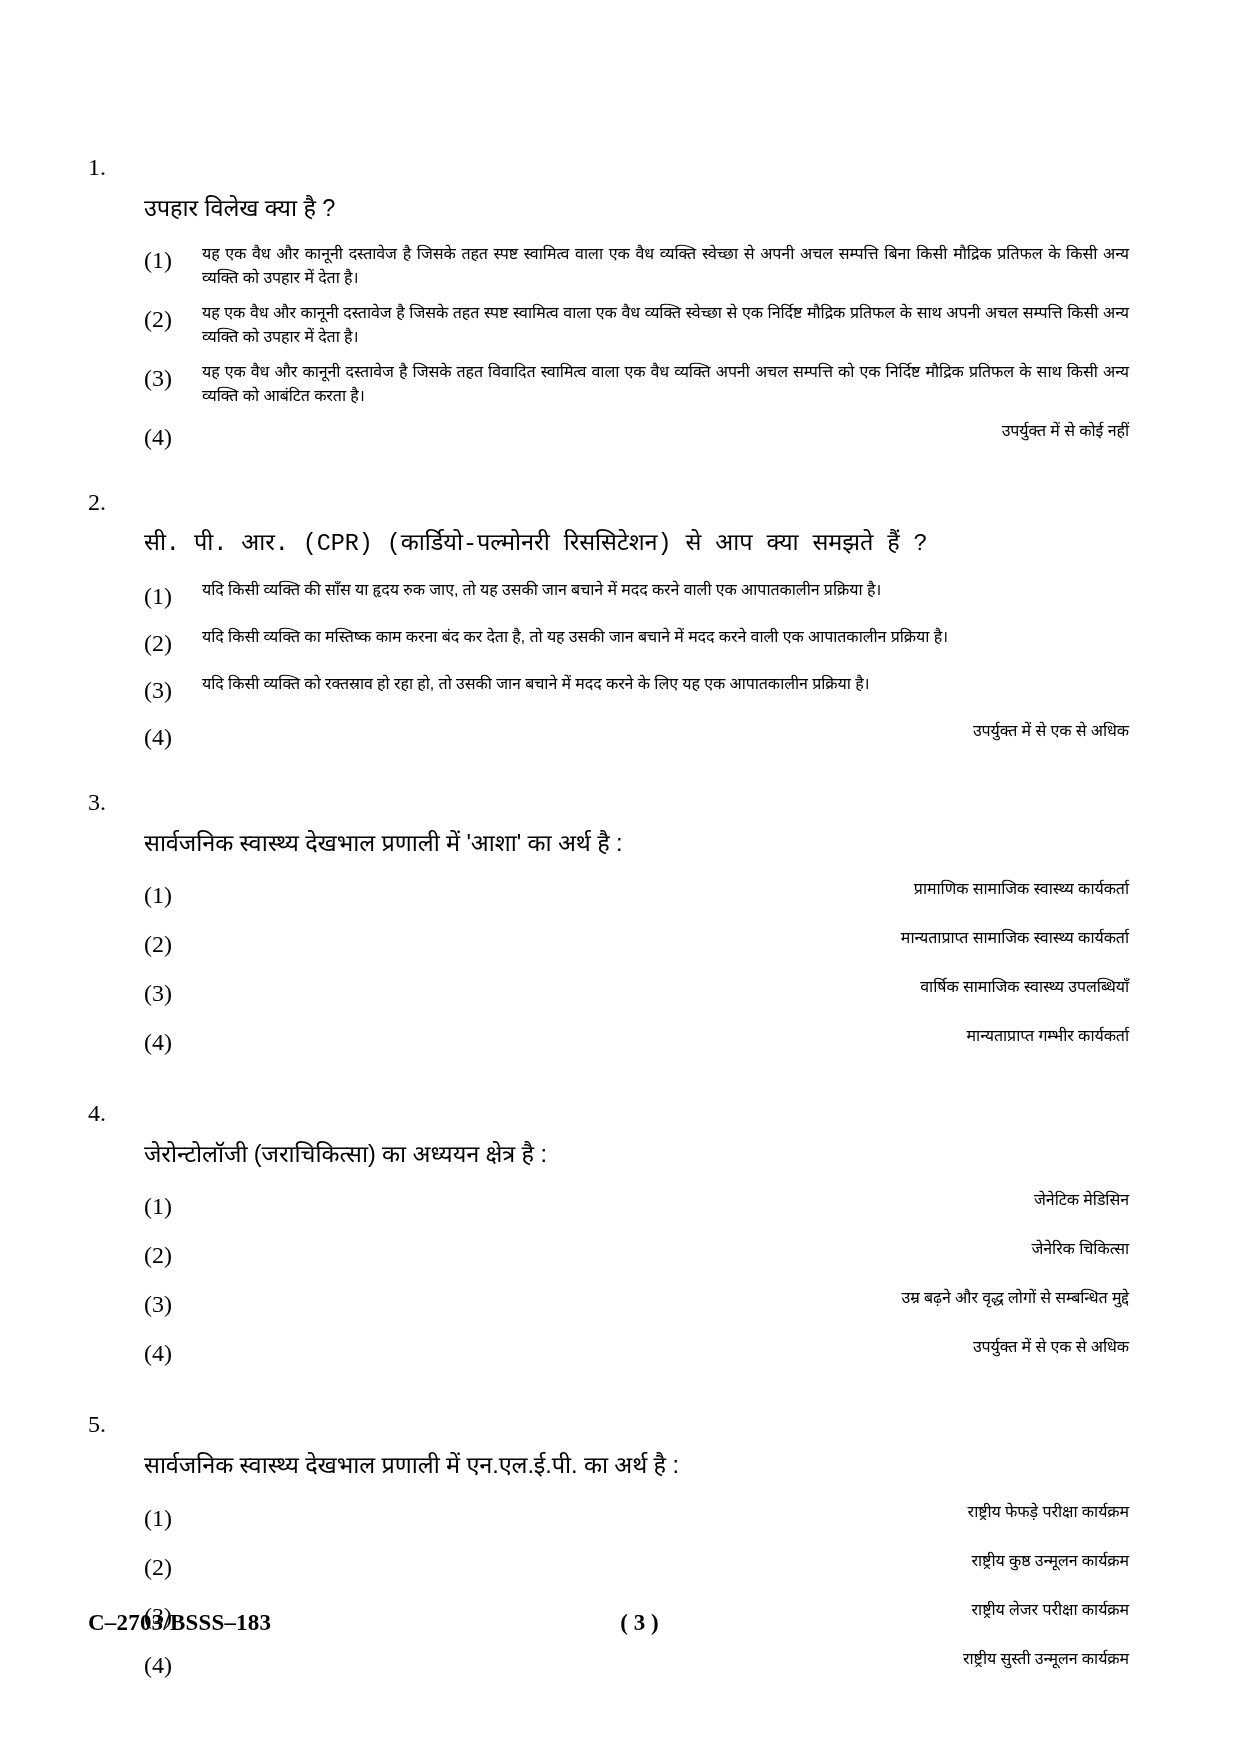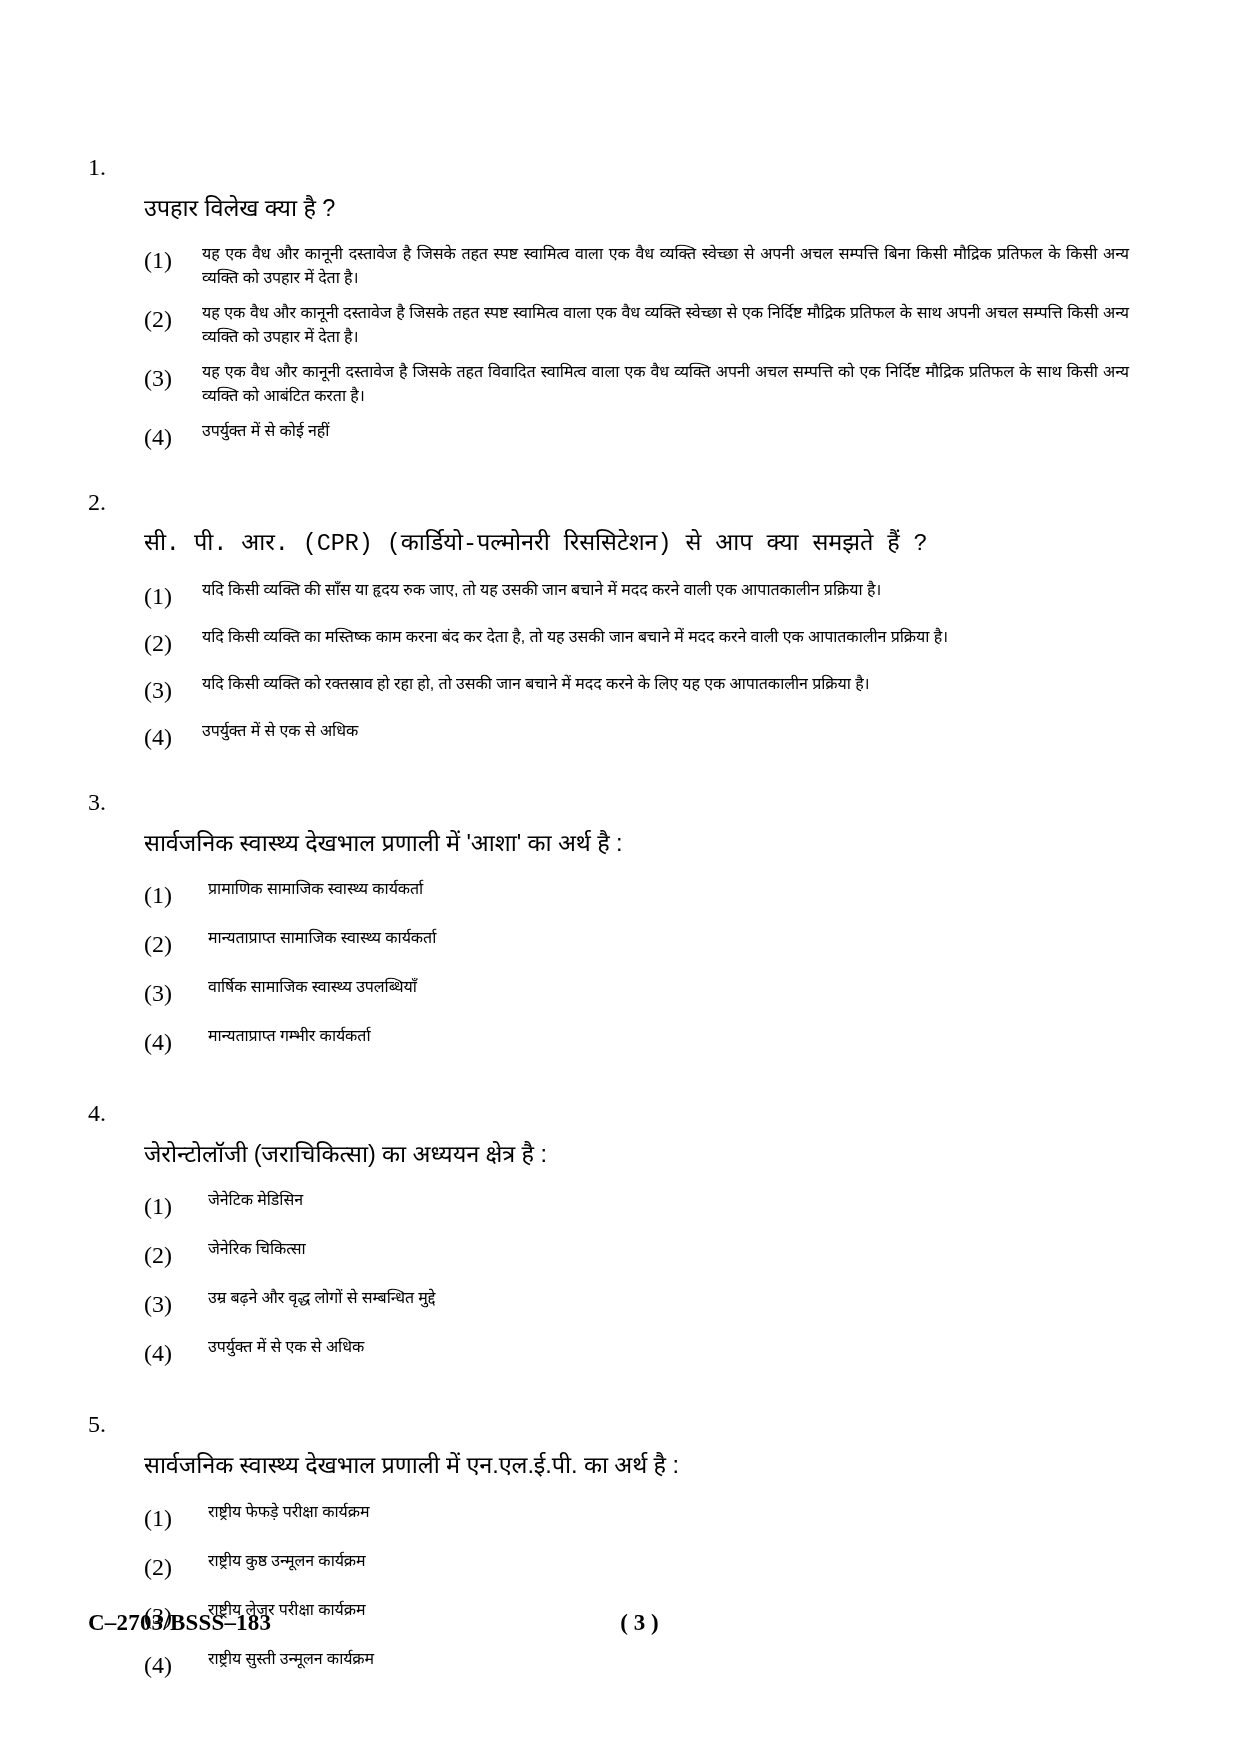--- a/index.html
+++ b/index.html
@@ -79,21 +79,21 @@
     font-family: Liberation Sans, sans-serif;
     text-align: justify;
     text-justify: inter-word;
     letter-spacing: -0.1px;
     padding-right: 2px;
   }
   .option.long .opt-text {
     text-align: justify;
   }
   .option.short .opt-text {
-    text-align: left;
+    text-align: right;
   }
 
   
   .q1 { margin-bottom: 30px; }
   .q2 { margin-bottom: 30px; }
   .q3 { margin-bottom: 36px; }
   .q4 { margin-bottom: 36px; }
   .q5 { margin-bottom: 0; }
 
   .q3 .option, .q4 .option, .q5 .option { margin-bottom: 13px; }

